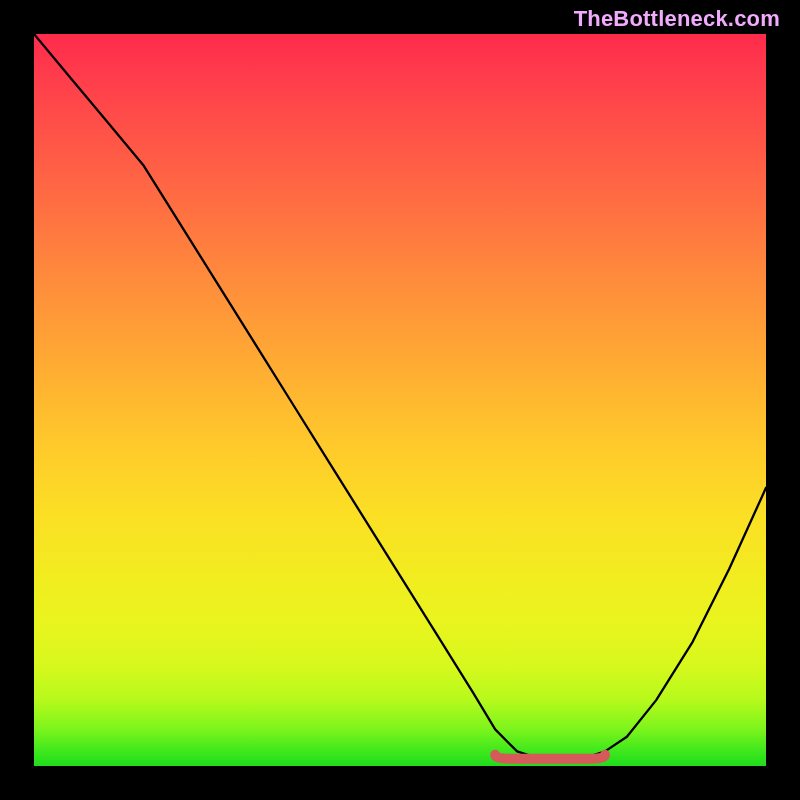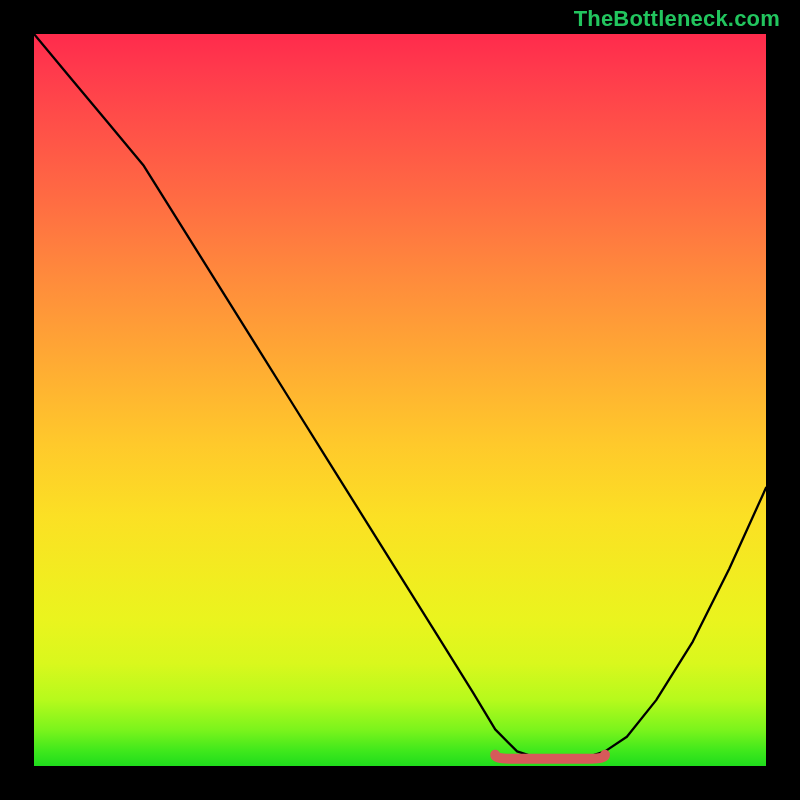--- a/index.html
+++ b/index.html
@@ -52,21 +52,21 @@
   .curve-svg {
     position: absolute;
     inset: 0;
     width: 732px;
     height: 732px;
   }
   .watermark {
     position: absolute;
     top: 6px;
     right: 20px;
-    color: #22c55e;
+    color: #f0abfc;
     font-size: 22px;
     font-weight: 600;
     letter-spacing: 0.2px;
     user-select: none;
   }
 </style>
 </head>
 <body>
 
 <div class="frame">

